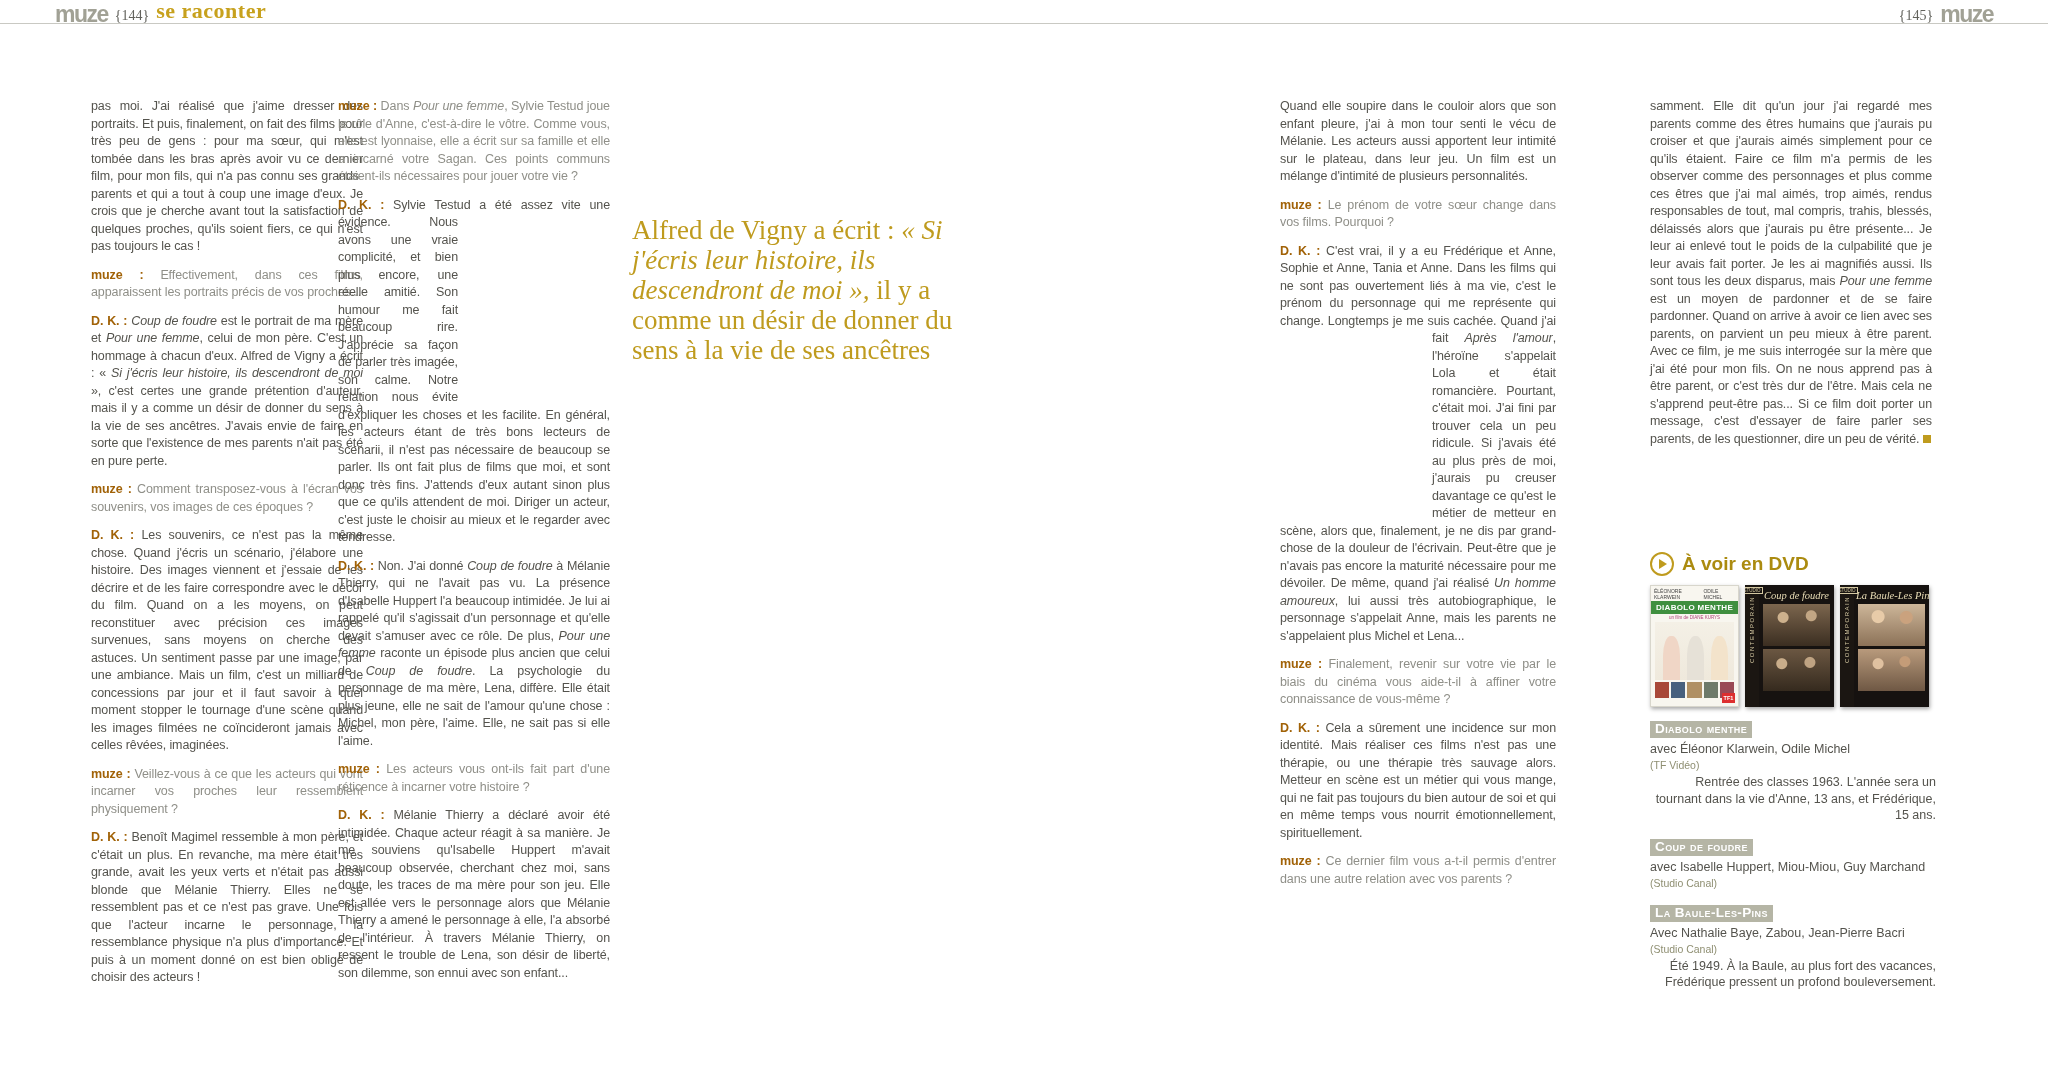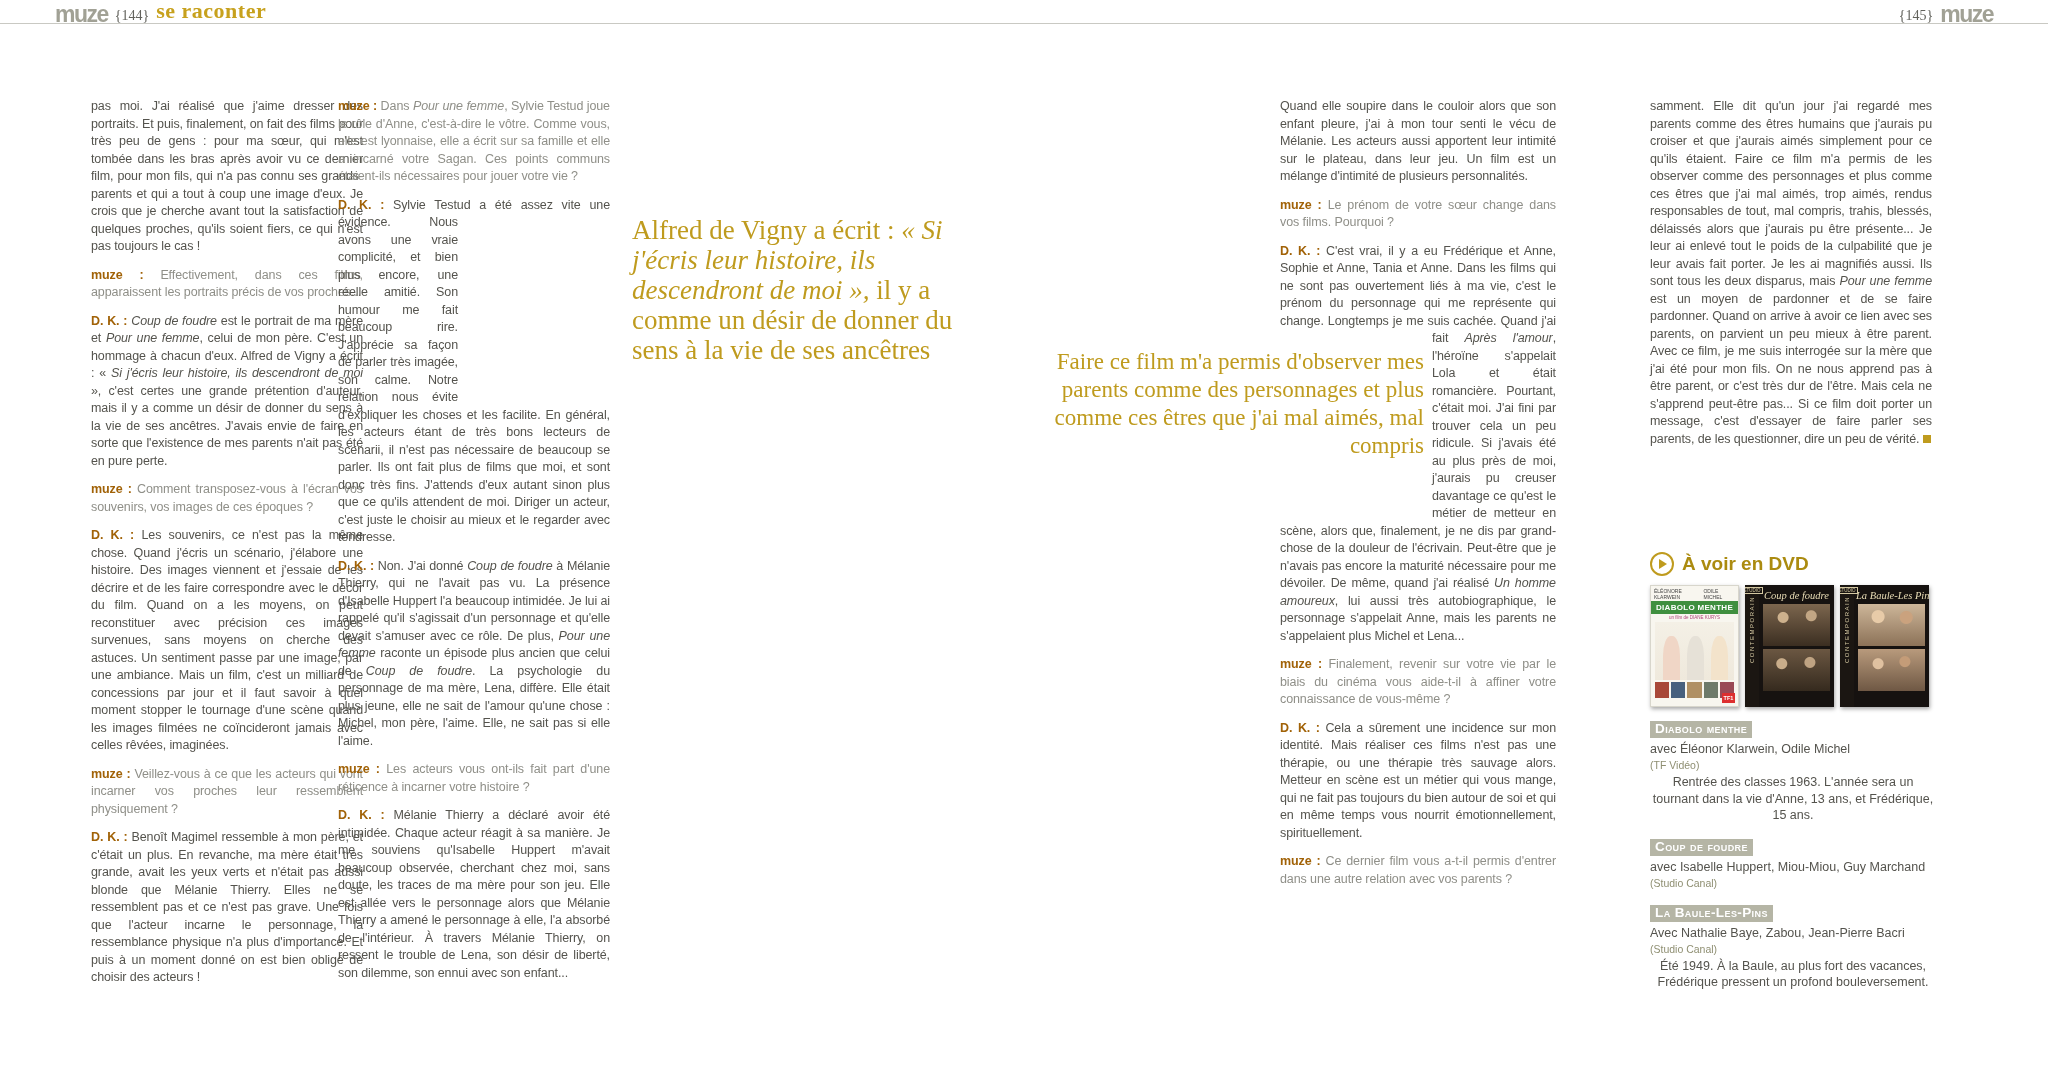--- a/index.html
+++ b/index.html
@@ -73,21 +73,21 @@
            radial-gradient(circle at 72% 32%,#caa27e 6px,transparent 7px),
            linear-gradient(#cdb699,#8c7258);}
   .ph-blp2{background:radial-gradient(circle at 30% 35%,#e0c1a0 5px,transparent 6px),
            radial-gradient(circle at 70% 30%,#c49c78 5px,transparent 6px),
            linear-gradient(#b89a7c,#6f5844);}
   .entry{margin-bottom:13px;}
   .chip{display:inline-block;background:#b5b5a5;color:#fff;font-variant:small-caps;font-weight:700;
         font-size:13.5px;line-height:16px;padding:0 5px 1px;letter-spacing:.4px;margin-bottom:3px;}
   .cast{font-size:12.5px;line-height:16px;color:#54534d;text-align:left;}
   .lbl{font-size:10.5px;line-height:14px;color:#8f8f72;margin:1px 0 2px;}
-  .desc{font-size:12.5px;line-height:16.5px;color:#54534d;text-align:center;}
+  .desc{font-size:12.5px;line-height:16.5px;color:#54534d;text-align:right;}
 </style>
 </head>
 <body>
 
 <div class="spread">
   <div class="toprule"></div>
 
   <div class="hdr hdr-left">
     <span class="brand">muze</span>
     <span class="pagenum">{144}</span>
@@ -124,21 +124,20 @@
     <p class="qa ans"><span class="spk">D. K. :</span> <span>C'est vrai, il y a eu Frédérique et Anne, Sophie et Anne, Tania et Anne. Dans les films qui ne sont pas ouvertement liés à ma vie, c'est le prénom du personnage qui me représente qui change. Longtemps je me suis cachée.</span> <span class="spacer-l"></span><span>Quand j'ai fait <i>Après l'amour</i>, l'héroïne s'appelait Lola et était romancière. Pourtant, c'était moi. J'ai fini par trouver cela un peu ridicule. Si j'avais été au plus près de moi, j'aurais pu creuser davantage ce qu'est le métier de metteur en scène, alors que, finalement, je ne dis par grand-chose de la douleur de l'écrivain. Peut-être que je n'avais pas encore la maturité nécessaire pour me dévoiler. De même, quand j'ai réalisé <i>Un homme amoureux</i>, lui aussi très autobiographique, le personnage s'appelait Anne, mais les parents ne s'appelaient plus Michel et Lena...</span></p>
     <p class="qa q"><span class="spk">muze :</span> <span>Finalement, revenir sur votre vie par le biais du cinéma vous aide-t-il à affiner votre connaissance de vous-même ?</span></p>
     <p class="qa ans"><span class="spk">D. K. :</span> <span>Cela a sûrement une incidence sur mon identité. Mais réaliser ces films n'est pas une thérapie, ou une thérapie très sauvage alors. Metteur en scène est un métier qui vous mange, qui ne fait pas toujours du bien autour de soi et qui en même temps vous nourrit émotionnellement, spirituellement.</span></p>
     <p class="qa q"><span class="spk">muze :</span> <span>Ce dernier film vous a-t-il permis d'entrer dans une autre relation avec vos parents ?</span></p>
   </div>
 
   <div class="col" id="rcol2">
     <p class="qa ans"><span>samment. Elle dit qu'un jour j'ai regardé mes parents comme des êtres humains que j'aurais pu croiser et que j'aurais aimés simplement pour ce qu'ils étaient. Faire ce film m'a permis de les observer comme des personnages et plus comme ces êtres que j'ai mal aimés, trop aimés, rendus responsables de tout, mal compris, trahis, blessés, délaissés alors que j'aurais pu être présente... Je leur ai enlevé tout le poids de la culpabilité que je leur avais fait porter. Je les ai magnifiés aussi. Ils sont tous les deux disparus, mais <i>Pour une femme</i> est un moyen de pardonner et de se faire pardonner. Quand on arrive à avoir ce lien avec ses parents, on parvient un peu mieux à être parent. Avec ce film, je me suis interrogée sur la mère que j'ai été pour mon fils. On ne nous apprend pas à être parent, or c'est très dur de l'être. Mais cela ne s'apprend peut-être pas... Si ce film doit porter un message, c'est d'essayer de faire parler ses parents, de les questionner, dire un peu de vérité.</span><span class="endmark"></span></p>
   </div>
 
-  <div class="pq pq-right">Faire ce film m'a permis d'observer mes parents comme des personnages et plus comme ces êtres que j'ai mal aimés, mal compris</div>
 
   <div class="dvd">
     <div class="dvd-head">
       <span class="play"></span>
       <span>À voir en DVD</span>
     </div>
     <div class="covers">
       <div class="cover light">
         <div class="dm-top">
           <span>ÉLÉONORE KLARWEIN</span>

